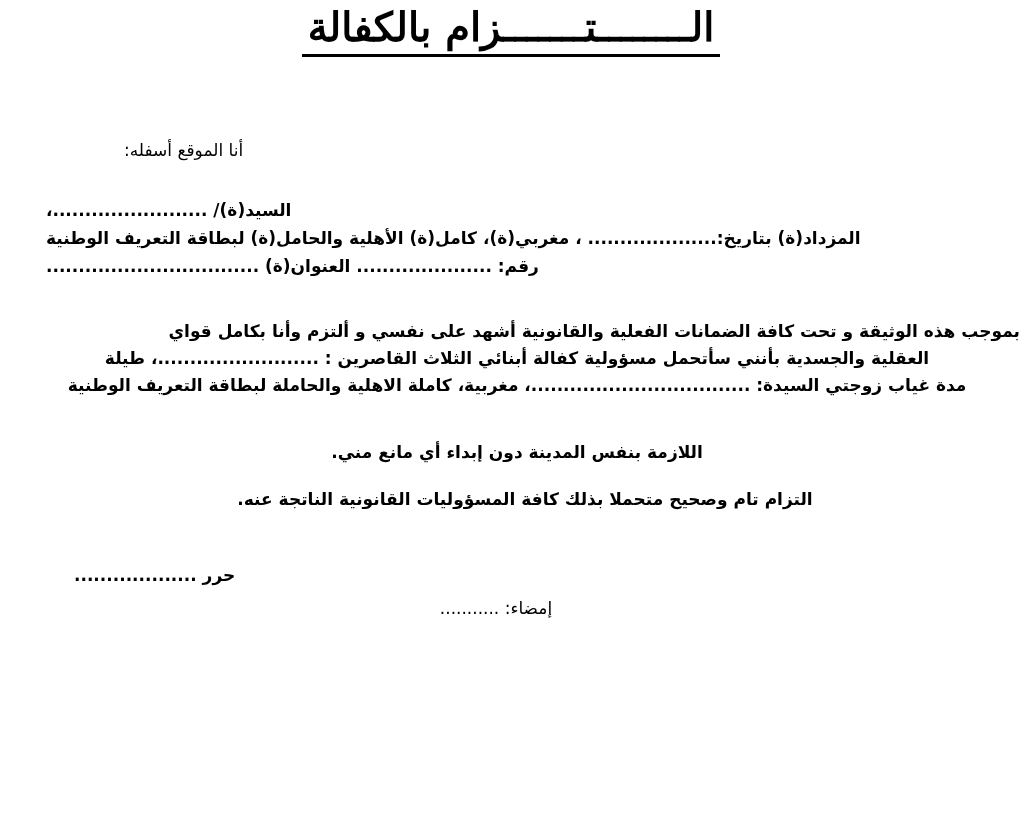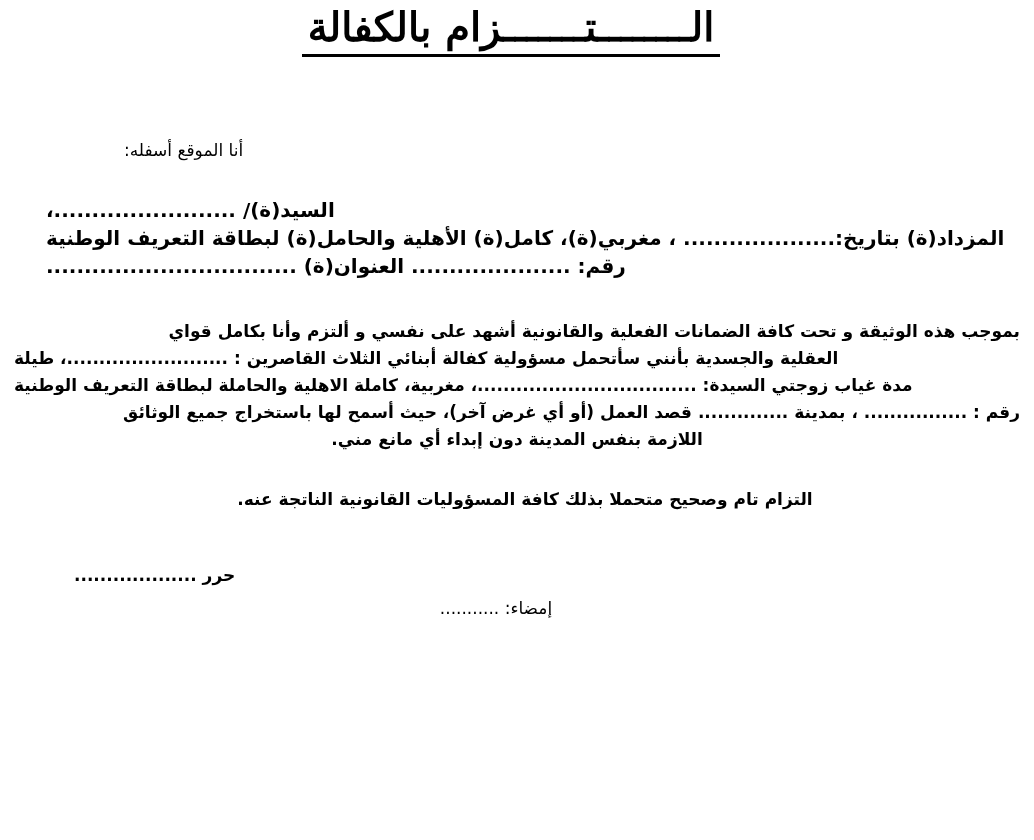--- a/index.html
+++ b/index.html
@@ -51,21 +51,21 @@
     text-align: left;
     font-size: 17px;
     font-family: "DejaVu Sans", "Liberation Sans", sans-serif;
   }
 
   .identity {
     position: absolute;
     top: 196px;
     right: 0;
     width: 1000px;
-    font-size: 20px;
+    font-size: 17px;
     font-weight: bold;
     line-height: 28px;
     text-align: left;
     padding-left: 12px;
     box-sizing: border-box;
   }
   .identity .row { white-space: nowrap; }
 
   .spell {
     text-decoration-style: wavy;
@@ -80,22 +80,22 @@
     top: 318px;
     right: 14px;
     left: 14px;
     font-size: 17px;
     font-weight: bold;
     line-height: 27px;
     text-align: right;
   }
   .body-block .row { white-space: nowrap; }
   .row.r-right { text-align: right; }
-  .row.r-left  { text-align: left; }
-  .row.r-center{ text-align: center; }
+  .row.r-left  { text-align: center; }
+  .row.r-center{ text-align: center; margin-top: 40px; }
 
   .closing {
     position: absolute;
     top: 486px;
     left: 16px;
     right: 0;
     text-align: center;
     font-size: 17px;
     font-weight: bold;
     line-height: 27px;
@@ -140,21 +140,20 @@
   <div class="identity">
     <div class="row">السيد(ة)/ ........................،</div>
     <div class="row"><span class="spell">المزداد</span><span>(ة) بتاريخ:.................... ، مغربي(ة)، كامل(ة) الأهلية والحامل(ة) لبطاقة التعريف الوطنية</span></div>
     <div class="row">رقم: ..................... العنوان(ة) .................................</div>
   </div>
 
   <div class="body-block">
     <div class="row r-right">بموجب هذه الوثيقة و تحت كافة الضمانات الفعلية والقانونية أشهد على  نفسي و ألتزم وأنا بكامل قواي</div>
     <div class="row r-left">العقلية  والجسدية بأنني سأتحمل مسؤولية كفالة أبنائي الثلاث القاصرين : .........................، طيلة</div>
     <div class="row r-left">مدة غياب زوجتي السيدة: ..................................، مغربية، كاملة الاهلية والحاملة لبطاقة التعريف الوطنية</div>
-    <div class="row r-right">رقم : ................ ، بمدينة .............. قصد العمل (أو أي غرض آخر)، حيث أسمح لها باستخراج جميع الوثائق</div>
     <div class="row r-center">اللازمة بنفس المدينة دون إبداء أي مانع مني.</div>
   </div>
 
   <div class="closing">التزام  تام وصحيح متحملا بذلك كافة المسؤوليات القانونية الناتجة عنه.</div>
 
   <div class="sig-date">حرر  ...................</div>
   <div class="sig-line">إمضاء: ...........</div>
 
 </div>
 

